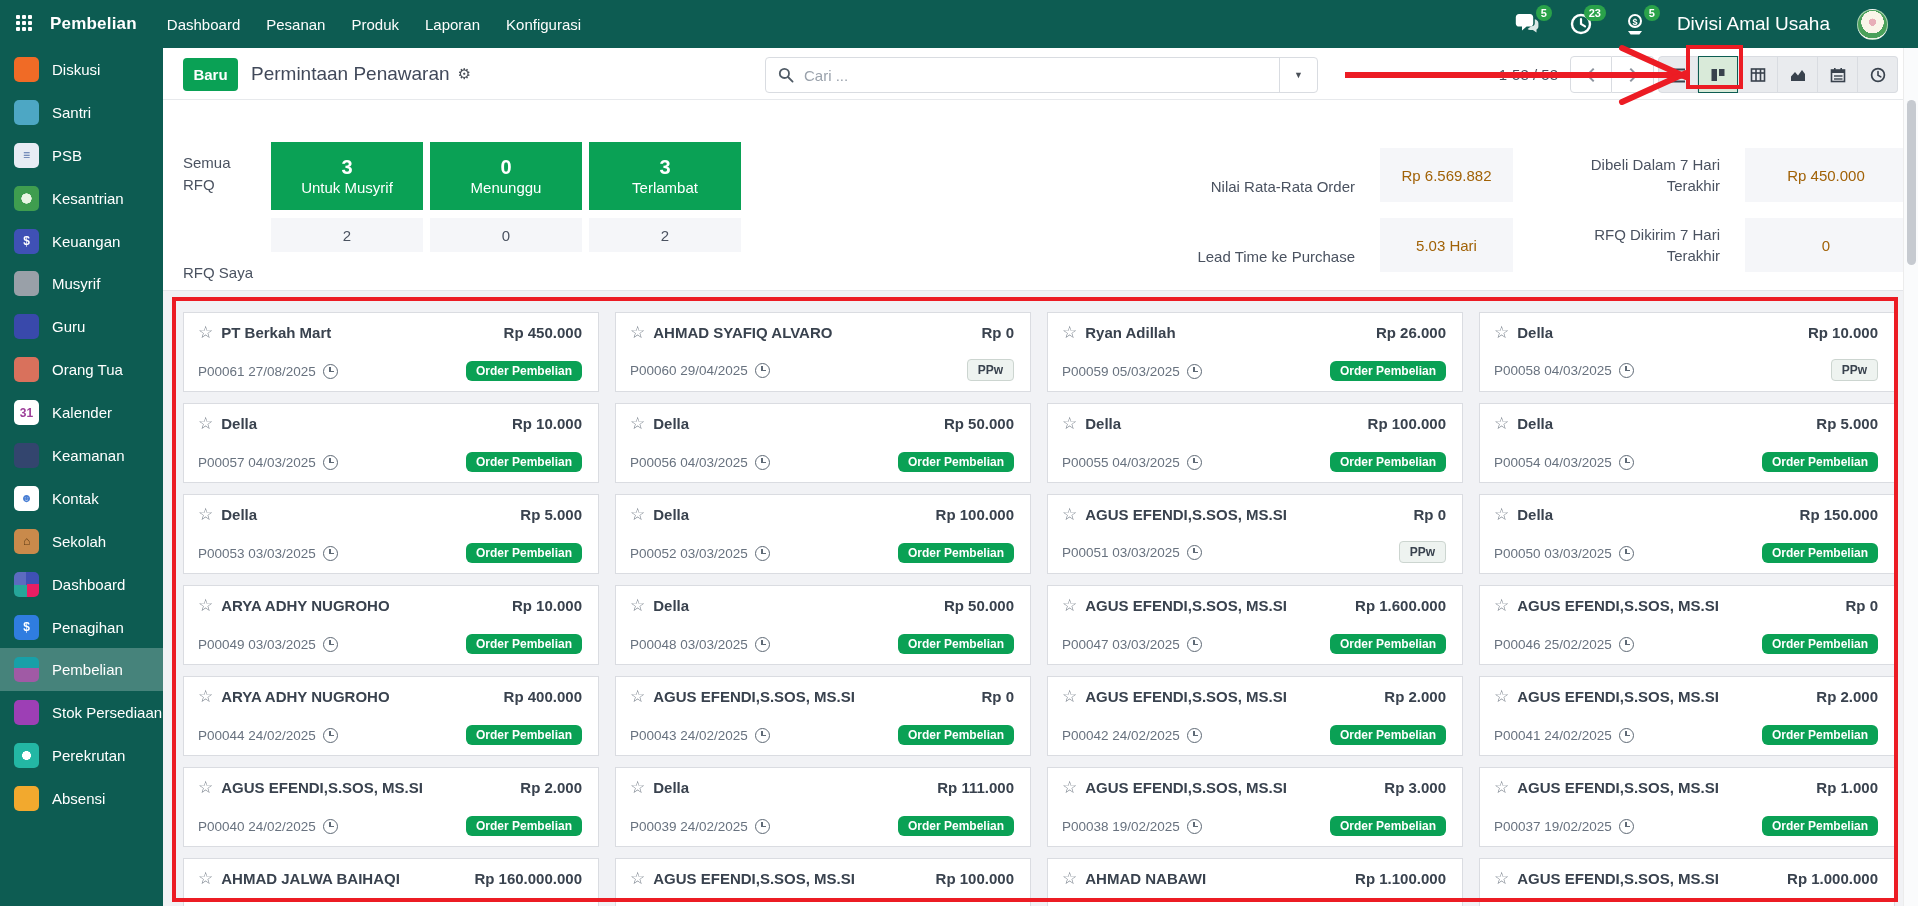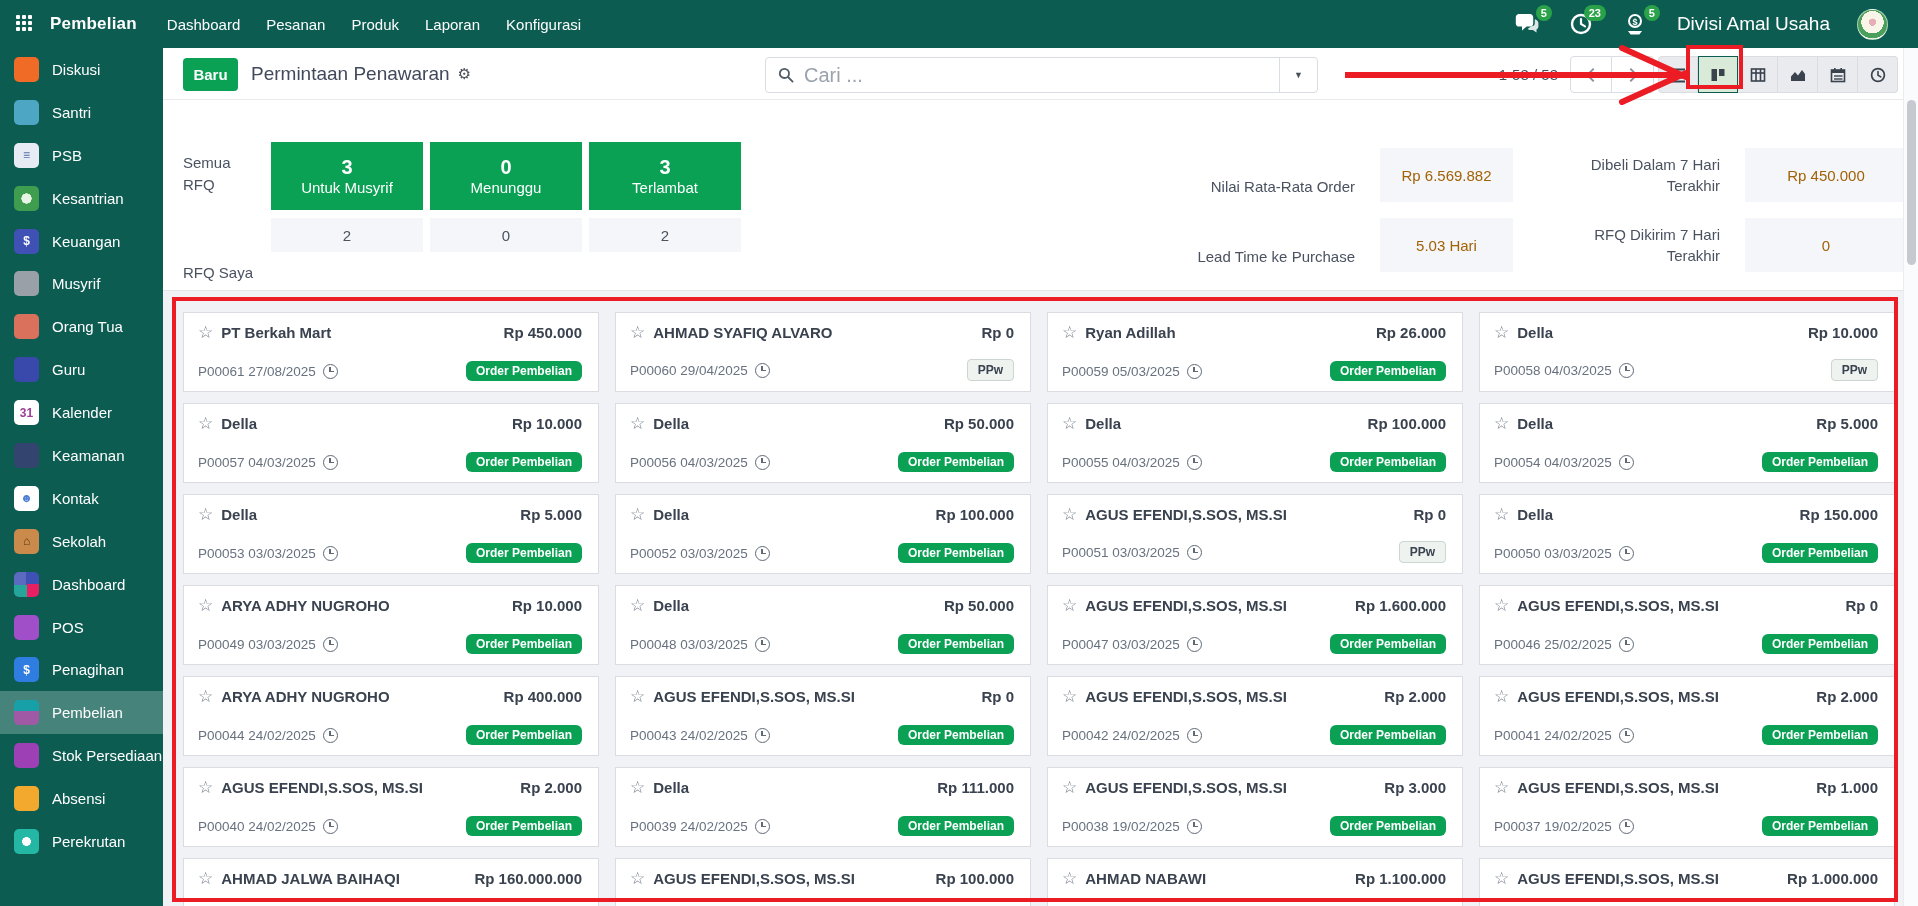--- a/index.html
+++ b/index.html
@@ -41,21 +41,21 @@
   .controlbar { position:absolute; left:0; top:0; width:100%; height:52px; background:#fff;
                 border-bottom:1px solid #e7e9ec; }
   .btn-new { position:absolute; left:20px; top:10px; width:55px; height:33px; background:#0aa155;
              color:#fff; font-weight:bold; font-size:15px; border:none; border-radius:4px; cursor:pointer; }
   .view-title { position:absolute; left:88px; top:0; height:52px; display:flex; align-items:center;
                 font-size:19px; color:#41495a; gap:8px; }
   .gear { font-size:15px; color:#4a5058; cursor:pointer; }
   .searchbox { position:absolute; left:602px; top:9px; width:553px; height:36px; background:#fff;
                border:1px solid #d9dce1; border-radius:4px; display:flex; align-items:center; }
   .searchbox .mag { margin:0 10px 0 12px; flex:0 0 auto; }
-  .searchbox input { border:none; outline:none; flex:1; font-size:20px; color:#6d28d9;
+  .searchbox input { border:none; outline:none; flex:1; font-size:15px; color:#6d28d9;
                      font-family:"Liberation Sans",sans-serif; }
   .searchbox input::placeholder { color:#9aa2ac; }
   .search-caret { width:38px; height:100%; border-left:1px solid #d9dce1; display:flex;
                   align-items:center; justify-content:center; font-size:9px; color:#4a5058; cursor:pointer; }
   .pager-text { position:absolute; left:1295px; top:0; width:100px; height:52px; display:flex;
                 align-items:center; justify-content:flex-end; font-size:15px; color:#474f5c; }
   .pager-nav { position:absolute; left:1407px; top:8px; display:flex; }
   .pbtn { width:42px; height:37px; background:#fff; border:1px solid #d9dce1; display:flex;
           align-items:center; justify-content:center; cursor:pointer; }
   .pbtn + .pbtn { border-left:none; border-radius:0 4px 4px 0; }
@@ -225,31 +225,31 @@
       </div>
 
       <div class="s-item">
         <span class="s-icon" style="background: rgb(153, 160, 168); color: rgb(255, 255, 255);">
           <i style="font-style:normal"></i>
         </span>
         <span>Musyrif</span>
       </div>
 
       <div class="s-item">
+        <span class="s-icon" style="background: rgb(57, 73, 171); color: rgb(255, 255, 255);">
+          <i style="font-style:normal"></i>
+        </span>
+        <span>Guru</span>
+      </div>
+
+      <div class="s-item">
         <span class="s-icon" style="background: rgb(217, 113, 92); color: rgb(255, 255, 255);">
           <i style="font-style:normal"></i>
         </span>
         <span>Orang Tua</span>
-      </div>
-
-      <div class="s-item">
-        <span class="s-icon" style="background: rgb(57, 73, 171); color: rgb(255, 255, 255);">
-          <i style="font-style:normal"></i>
-        </span>
-        <span>Guru</span>
       </div>
 
       <div class="s-item">
         <span class="s-icon" style="background: rgb(255, 255, 255); color: rgb(156, 61, 152);">
           <i style="font-style:normal">31</i>
         </span>
         <span>Kalender</span>
       </div>
 
       <div class="s-item">
@@ -273,26 +273,20 @@
         <span>Sekolah</span>
       </div>
 
       <div class="s-item">
         <span class="s-icon" style="background: conic-gradient(rgb(63, 81, 181) 0deg, rgb(63, 81, 181) 25%, rgb(233, 30, 99) 25%, rgb(233, 30, 99) 50%, rgb(38, 166, 154) 50%, rgb(38, 166, 154) 75%, rgb(92, 107, 192) 75%); color: rgb(255, 255, 255);">
           <i style="font-style:normal"></i>
         </span>
         <span>Dashboard</span>
       </div>
 
-      <div class="s-item">
-        <span class="s-icon" style="background: rgb(160, 79, 201); color: rgb(255, 255, 255);">
-          <i style="font-style:normal"></i>
-        </span>
-        <span>POS</span>
-      </div>
 
       <div class="s-item">
         <span class="s-icon" style="background: rgb(47, 125, 224); color: rgb(255, 255, 255);">
           <i style="font-style:normal">$</i>
         </span>
         <span>Penagihan</span>
       </div>
 
       <div class="s-item active">
         <span class="s-icon" style="background: linear-gradient(rgb(24, 160, 168) 0px, rgb(24, 160, 168) 45%, rgb(160, 90, 165) 45%, rgb(160, 90, 165) 100%); color: rgb(255, 255, 255);">
@@ -303,31 +297,31 @@
 
       <div class="s-item">
         <span class="s-icon" style="background: rgb(157, 63, 181); color: rgb(255, 255, 255);">
           <i style="font-style:normal"></i>
         </span>
         <span>Stok Persediaan</span>
       </div>
 
 
       <div class="s-item">
+        <span class="s-icon" style="background: radial-gradient(circle, rgb(255, 255, 255) 0px, rgb(255, 255, 255) 24%, rgb(35, 183, 164) 26%, rgb(35, 183, 164) 100%); color: rgb(255, 255, 255);">
+          <i style="font-style:normal"></i>
+        </span>
+        <span>Perekrutan</span>
+      </div>
+
+      <div class="s-item">
         <span class="s-icon" style="background: rgb(242, 169, 46); color: rgb(255, 255, 255);">
           <i style="font-style:normal"></i>
         </span>
         <span>Absensi</span>
-      </div>
-
-      <div class="s-item">
-        <span class="s-icon" style="background: radial-gradient(circle, rgb(255, 255, 255) 0px, rgb(255, 255, 255) 24%, rgb(35, 183, 164) 26%, rgb(35, 183, 164) 100%); color: rgb(255, 255, 255);">
-          <i style="font-style:normal"></i>
-        </span>
-        <span>Perekrutan</span>
       </div>
     </div>
 
   <div class="main">
 
     <div class="controlbar">
       <button class="btn-new">Baru</button>
       <div class="view-title">
         <span>Permintaan Penawaran</span>
         <span class="gear">⚙</span>

